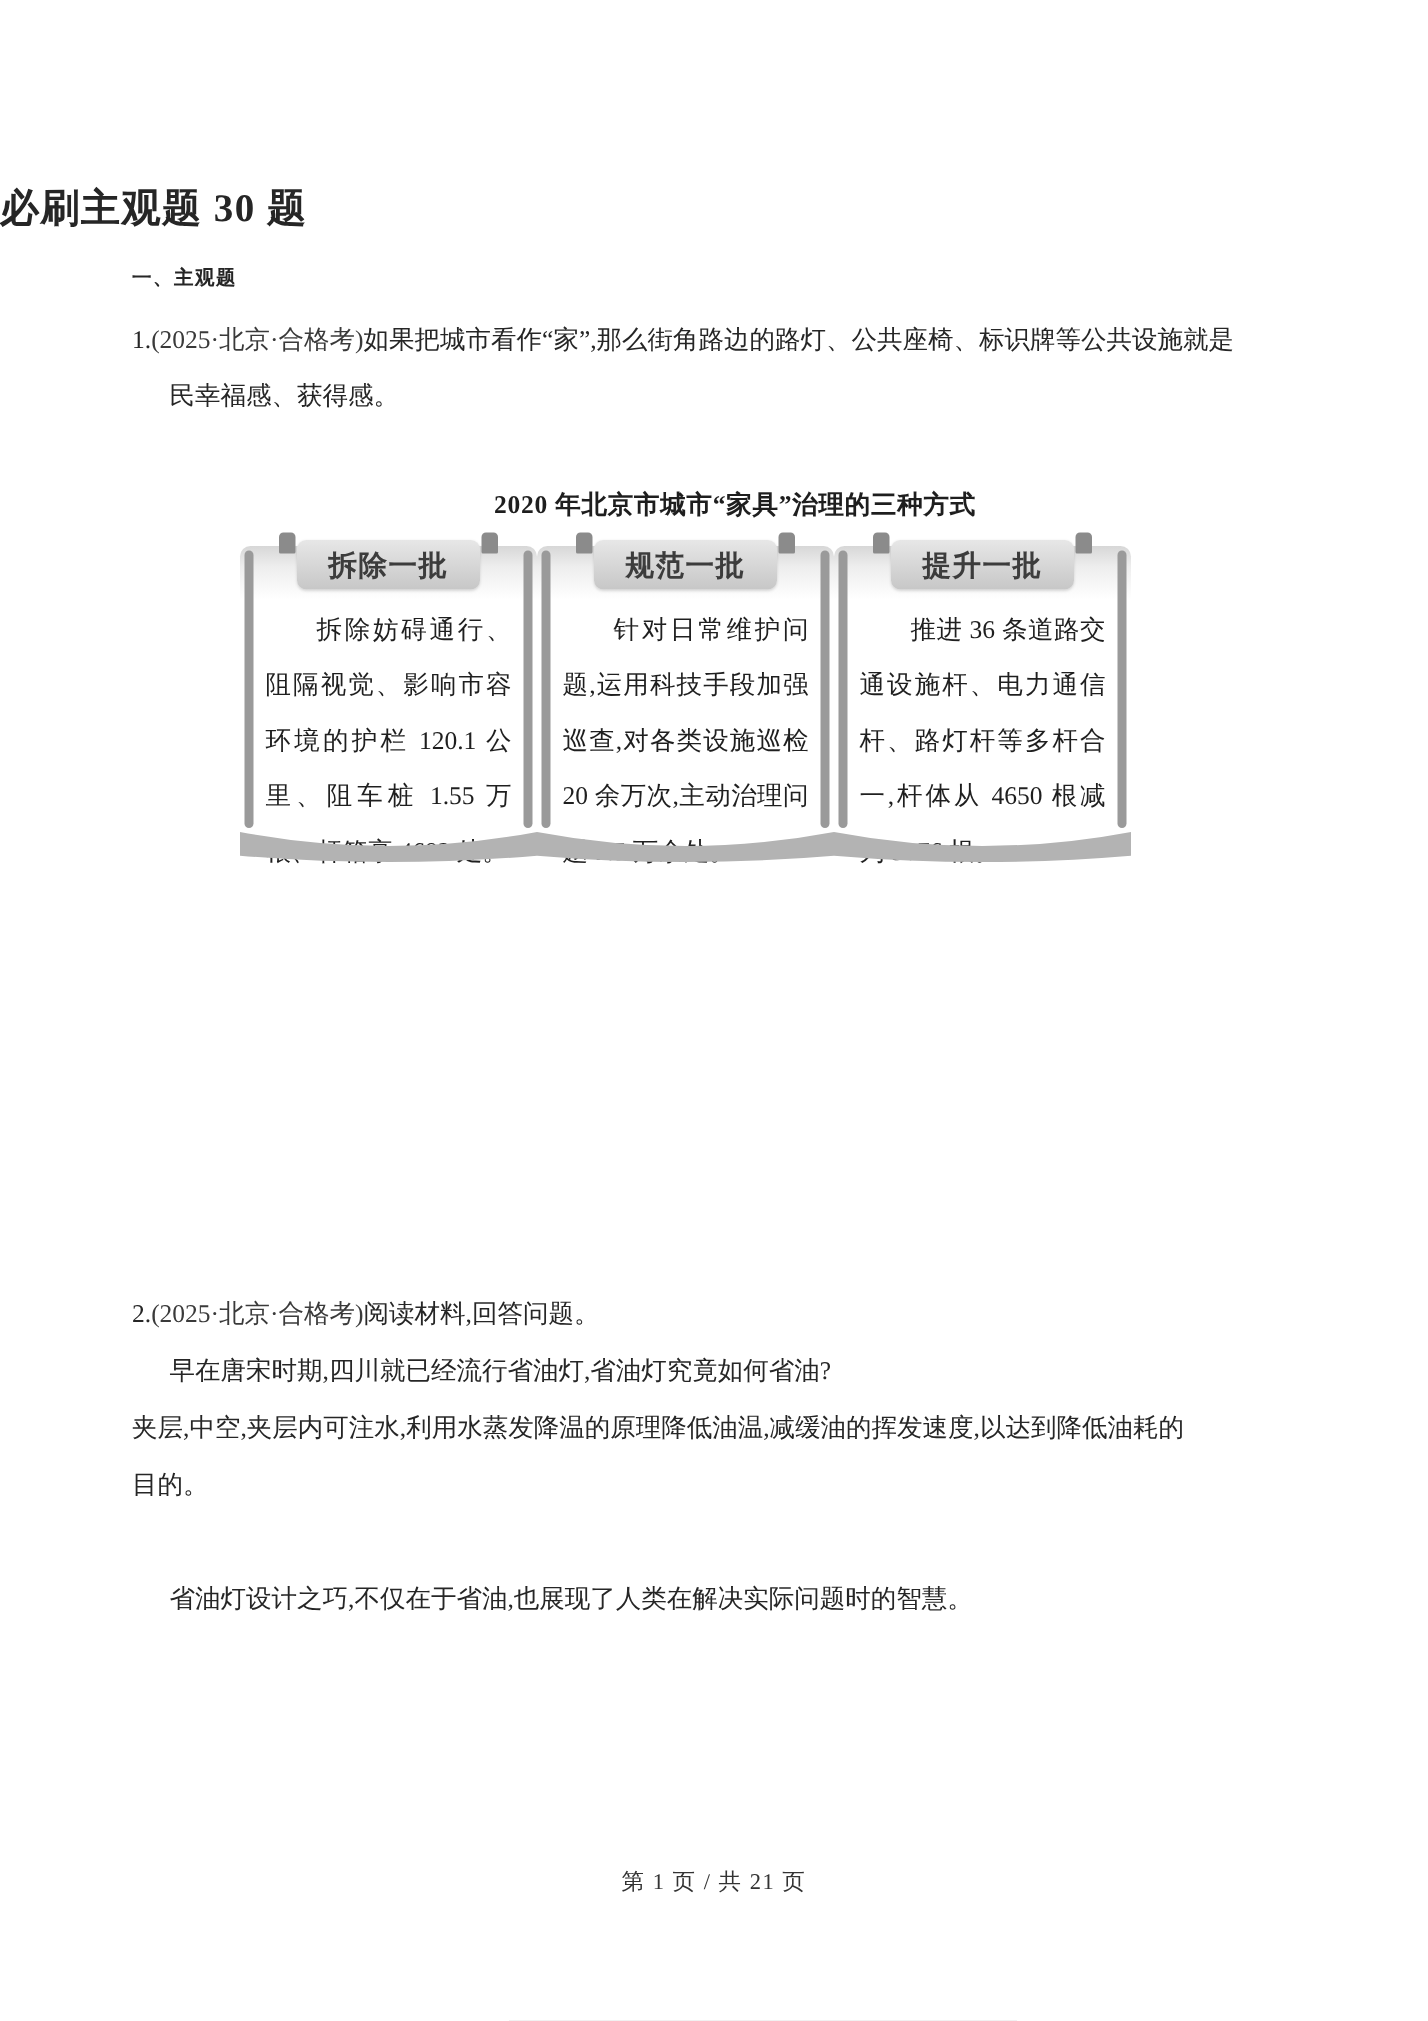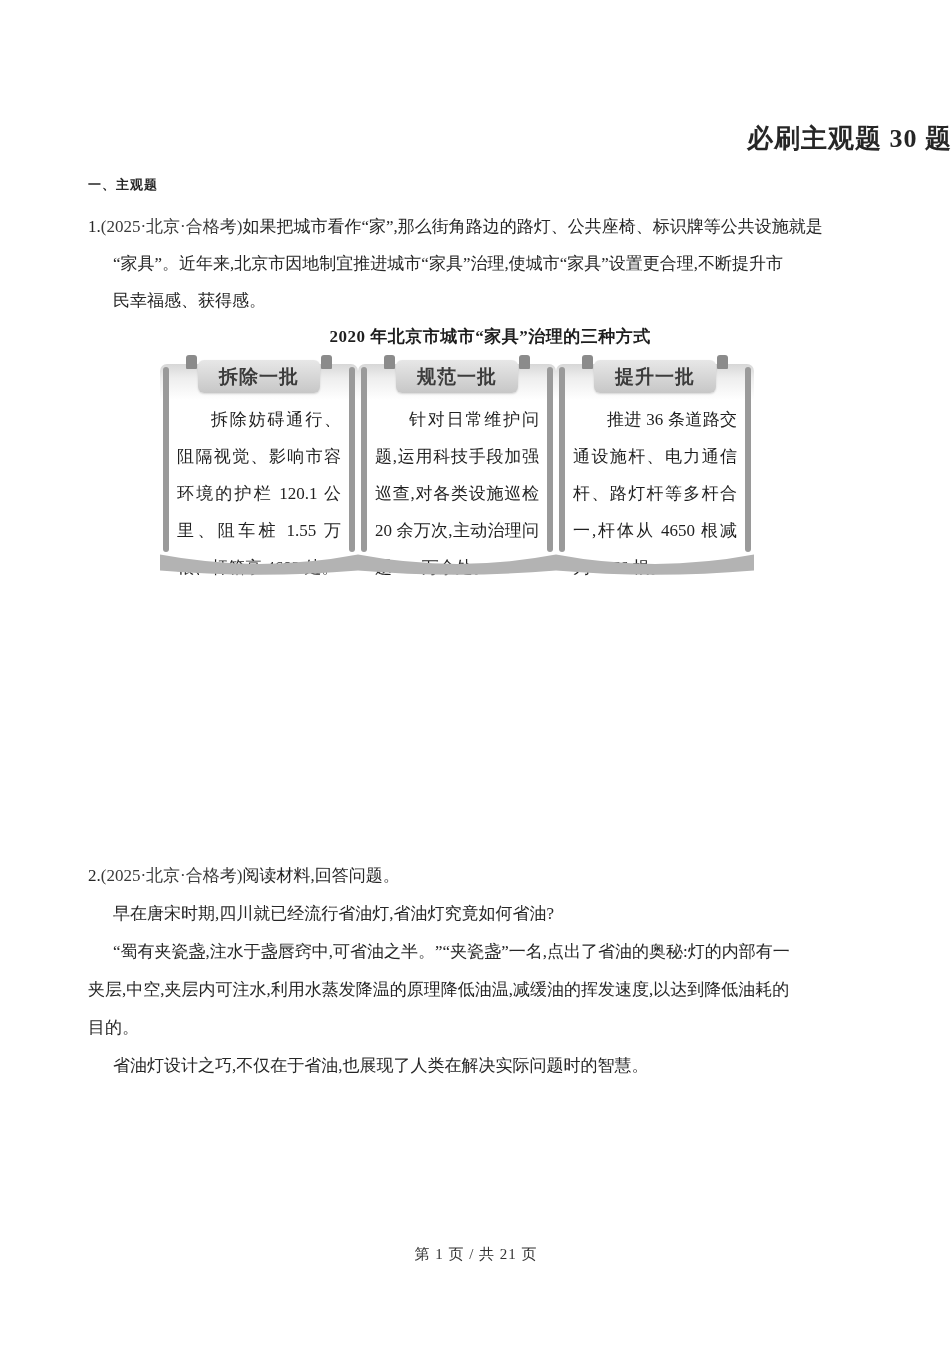--- a/index.html
+++ b/index.html
@@ -8,21 +8,21 @@
     width:952px;height:1347px;
     margin:0 auto;
     background:#ffffff;
     font-family:"Liberation Serif", serif;
     color:#262626;
     overflow:hidden;
   }
   .abs{position:absolute;}
   .page-title{
     top:121px;left:0;width:952px;
-    text-align:right;
+    text-align:left;
     font-size:26px;font-weight:bold;
     letter-spacing:1px;
   }
   .section-heading{
     top:176px;left:88px;
     font-size:13px;font-weight:bold;
     font-family:"Liberation Sans", sans-serif;
     letter-spacing:1px;
   }
   .qblock{font-size:17px;line-height:37px;}
@@ -94,21 +94,20 @@
 <div class="page">
 
   <div class="abs page-title">必刷主观题 30 题</div>
 
   <div class="abs section-heading">一、主观题</div>
 
   <div class="abs qblock q1">
     <div>
       <span>1.</span><span class="q-source">(2025·北京·合格考)</span><span>如果把城市看作“家”,那么街角路边的路灯、公共座椅、标识牌等公共设施就是</span>
     </div>
-    <div class="hang">“家具”。近年来,北京市因地制宜推进城市“家具”治理,使城市“家具”设置更合理,不断提升市</div>
     <div class="hang">民幸福感、获得感。</div>
   </div>
 
   <div class="abs figure">
     <div class="figure-title">2020 年北京市城市“家具”治理的三种方式</div>
     <div class="cards-row">
 
       <div class="scroll-card">
         <div class="pin pin-l"></div>
         <div class="pin pin-r"></div>
@@ -152,21 +151,20 @@
   </div>
 
 
   <div class="abs qblock q2-head">
     <span>2.</span><span class="q-source">(2025·北京·合格考)</span><span>阅读材料,回答问题。</span>
   </div>
 
   <div class="abs q2-body q2-p1 indent">早在唐宋时期,四川就已经流行省油灯,省油灯究竟如何省油?</div>
 
   <div class="abs q2-body q2-p2">
-    <div class="indent">“蜀有夹瓷盏,注水于盏唇窍中,可省油之半。”“夹瓷盏”一名,点出了省油的奥秘:灯的内部有一</div>
     <div>夹层,中空,夹层内可注水,利用水蒸发降温的原理降低油温,减缓油的挥发速度,以达到降低油耗的</div>
     <div>目的。</div>
   </div>
 
   <div class="abs q2-body q2-p3 indent">省油灯设计之巧,不仅在于省油,也展现了人类在解决实际问题时的智慧。</div>
 
   <div class="abs page-footer">第 1 页 / 共 21 页</div>
 
 </div>
 

